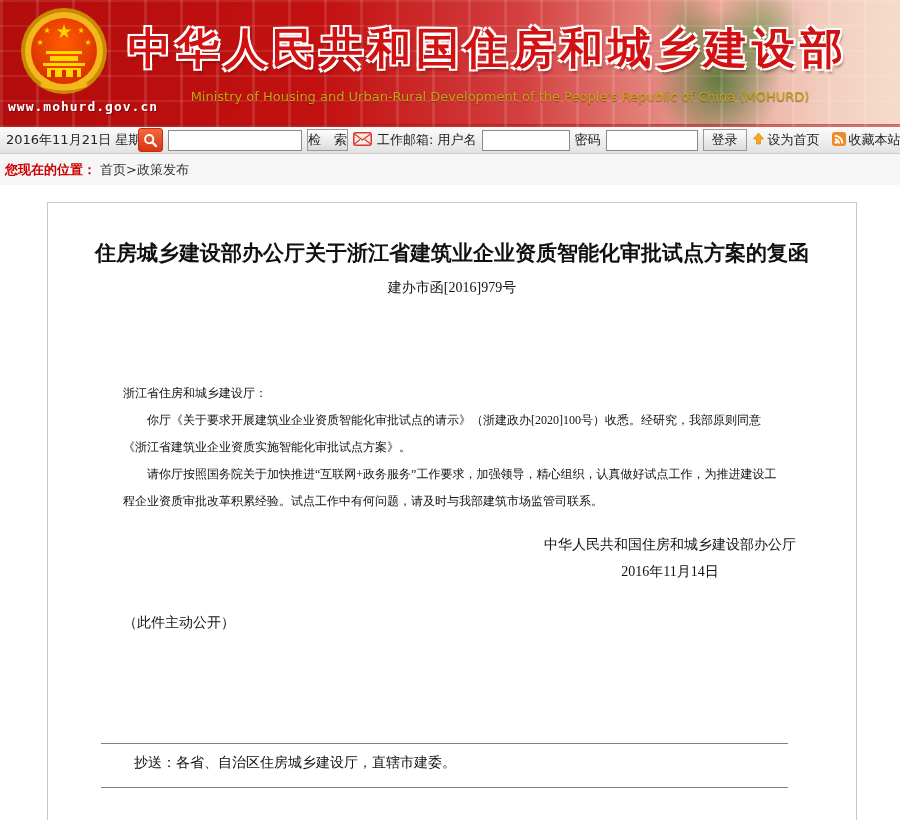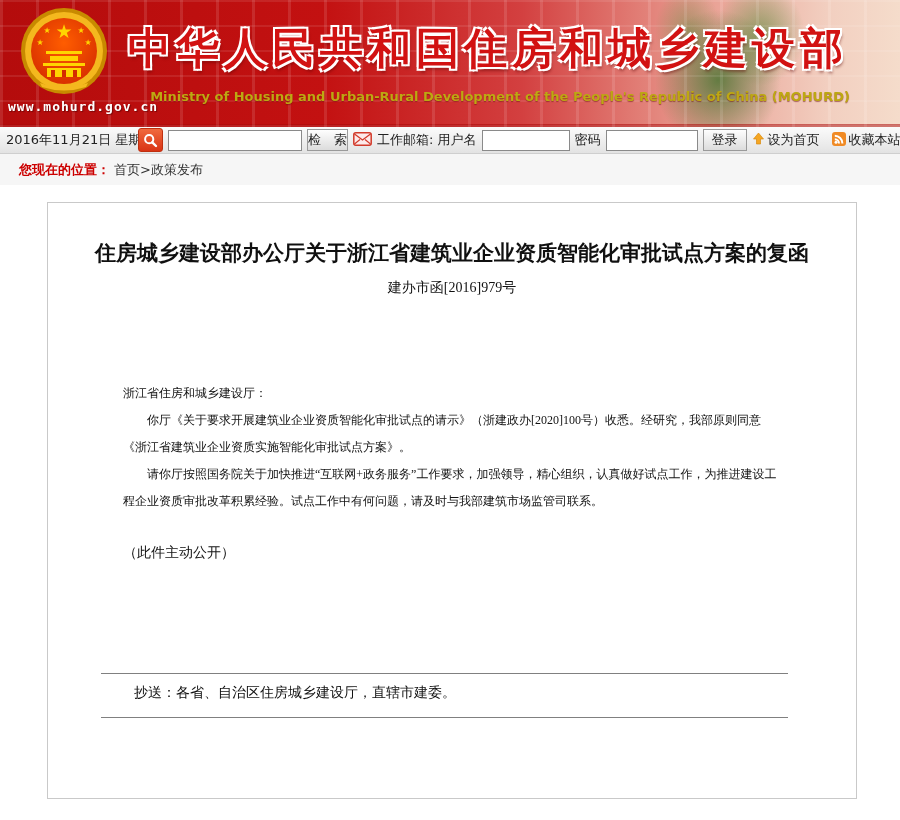--- a/index.html
+++ b/index.html
@@ -38,21 +38,21 @@
     position:absolute; left:128px; top:20px; width:720px;
     font-size:43px; font-weight:bold; color:#d21212; letter-spacing:5px;
     font-family:"DejaVu Sans","Liberation Sans",sans-serif;
     text-shadow:
       -2px -2px 0 #fff, 2px -2px 0 #fff, -2px 2px 0 #fff, 2px 2px 0 #fff,
       0 0 3px #fff, 2px 4px 3px rgba(90,0,0,.45);
     white-space:nowrap;
   }
   .header-sub {
     position:absolute; left:150px; top:89px; width:700px; text-align:center;
-    font-size:13px; font-weight:bold; color:#bda812;
+    font-size:13px; font-weight:normal; color:#bda812;
     text-shadow:0 1px 1px rgba(110,10,10,.55);
     white-space:nowrap;
   }
 
   
   .toolbar {
     height:27px; display:flex; align-items:center; gap:5px;
     padding:0 6px;
     background:linear-gradient(#fbfbfb,#e3e3e3);
     border-bottom:1px solid #cfcfcf;
@@ -77,21 +77,21 @@
     font-size:13px; color:#222; padding:0 8px; cursor:pointer;
     font-family:inherit;
   }
   .tb-search-btn { width:56px; padding:0; }
   .tb-link { display:flex; align-items:center; gap:3px; cursor:pointer; color:#222; }
   .tb-right { margin-left:auto; display:flex; align-items:center; gap:12px; padding-right:2px; }
   .mail-icon, .arrow-icon, .rss-icon { display:inline-block; flex:0 0 auto; }
 
   
   .breadcrumb {
-    height:31px; display:flex; align-items:center; padding:0 19px;
+    height:31px; display:flex; align-items:center; padding:0 5px;
     background:#f6f6f6; font-size:13px;
   }
   .crumb-label { color:#cc0000; font-weight:bold; }
   .crumb-path { color:#333; margin-left:4px; cursor:pointer; }
 
   
   .panel {
     width:810px; margin:17px 0 0 47px;
     border:1px solid #c9c9c9; background:#fff;
     padding-bottom:80px;
@@ -215,19 +215,23 @@
 <div class="panel">
   <div class="doc-title">住房城乡建设部办公厅关于浙江省建筑业企业资质智能化审批试点方案的复函</div>
   <div class="doc-number">建办市函[2016]979号</div>
 
   <div class="doc-body">
     <p>浙江省住房和城乡建设厅：</p>
     <p class="indent">你厅《关于要求开展建筑业企业资质智能化审批试点的请示》（浙建政办[2020]100号）收悉。经研究，我部原则同意《浙江省建筑业企业资质实施智能化审批试点方案》。</p>
     <p class="indent">请你厅按照国务院关于加快推进“互联网+政务服务”工作要求，加强领导，精心组织，认真做好试点工作，为推进建设工程企业资质审批改革积累经验。试点工作中有何问题，请及时与我部建筑市场监管司联系。</p>
   </div>
 
+  <div class="sign-block">
+    <div>中华人民共和国住房和城乡建设部办公厅</div>
+    <div>2016年11月14日</div>
+  </div>
 
   <div class="disclosure">（此件主动公开）</div>
 
   <div class="doc-footer">
     <span>抄送：各省、自治区住房城乡建设厅，直辖市建委。</span>
   </div>
 </div>
 
 </body></html>

